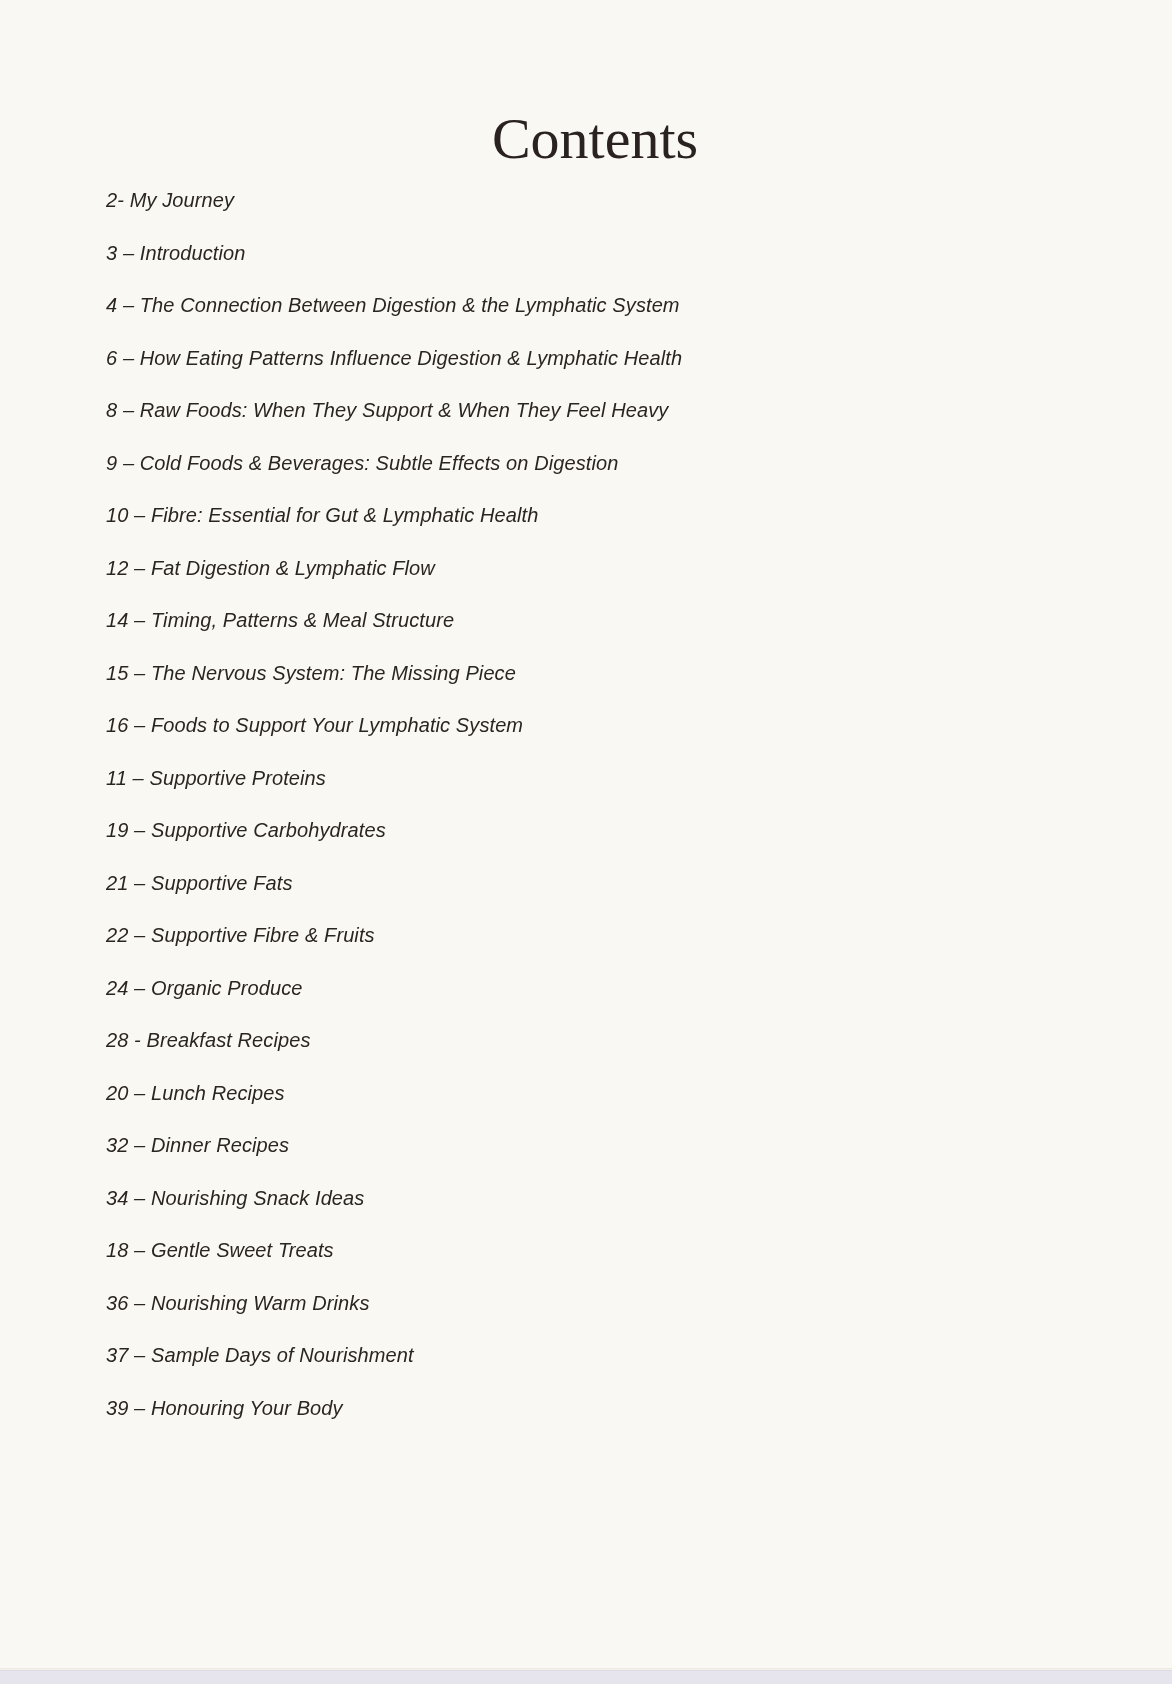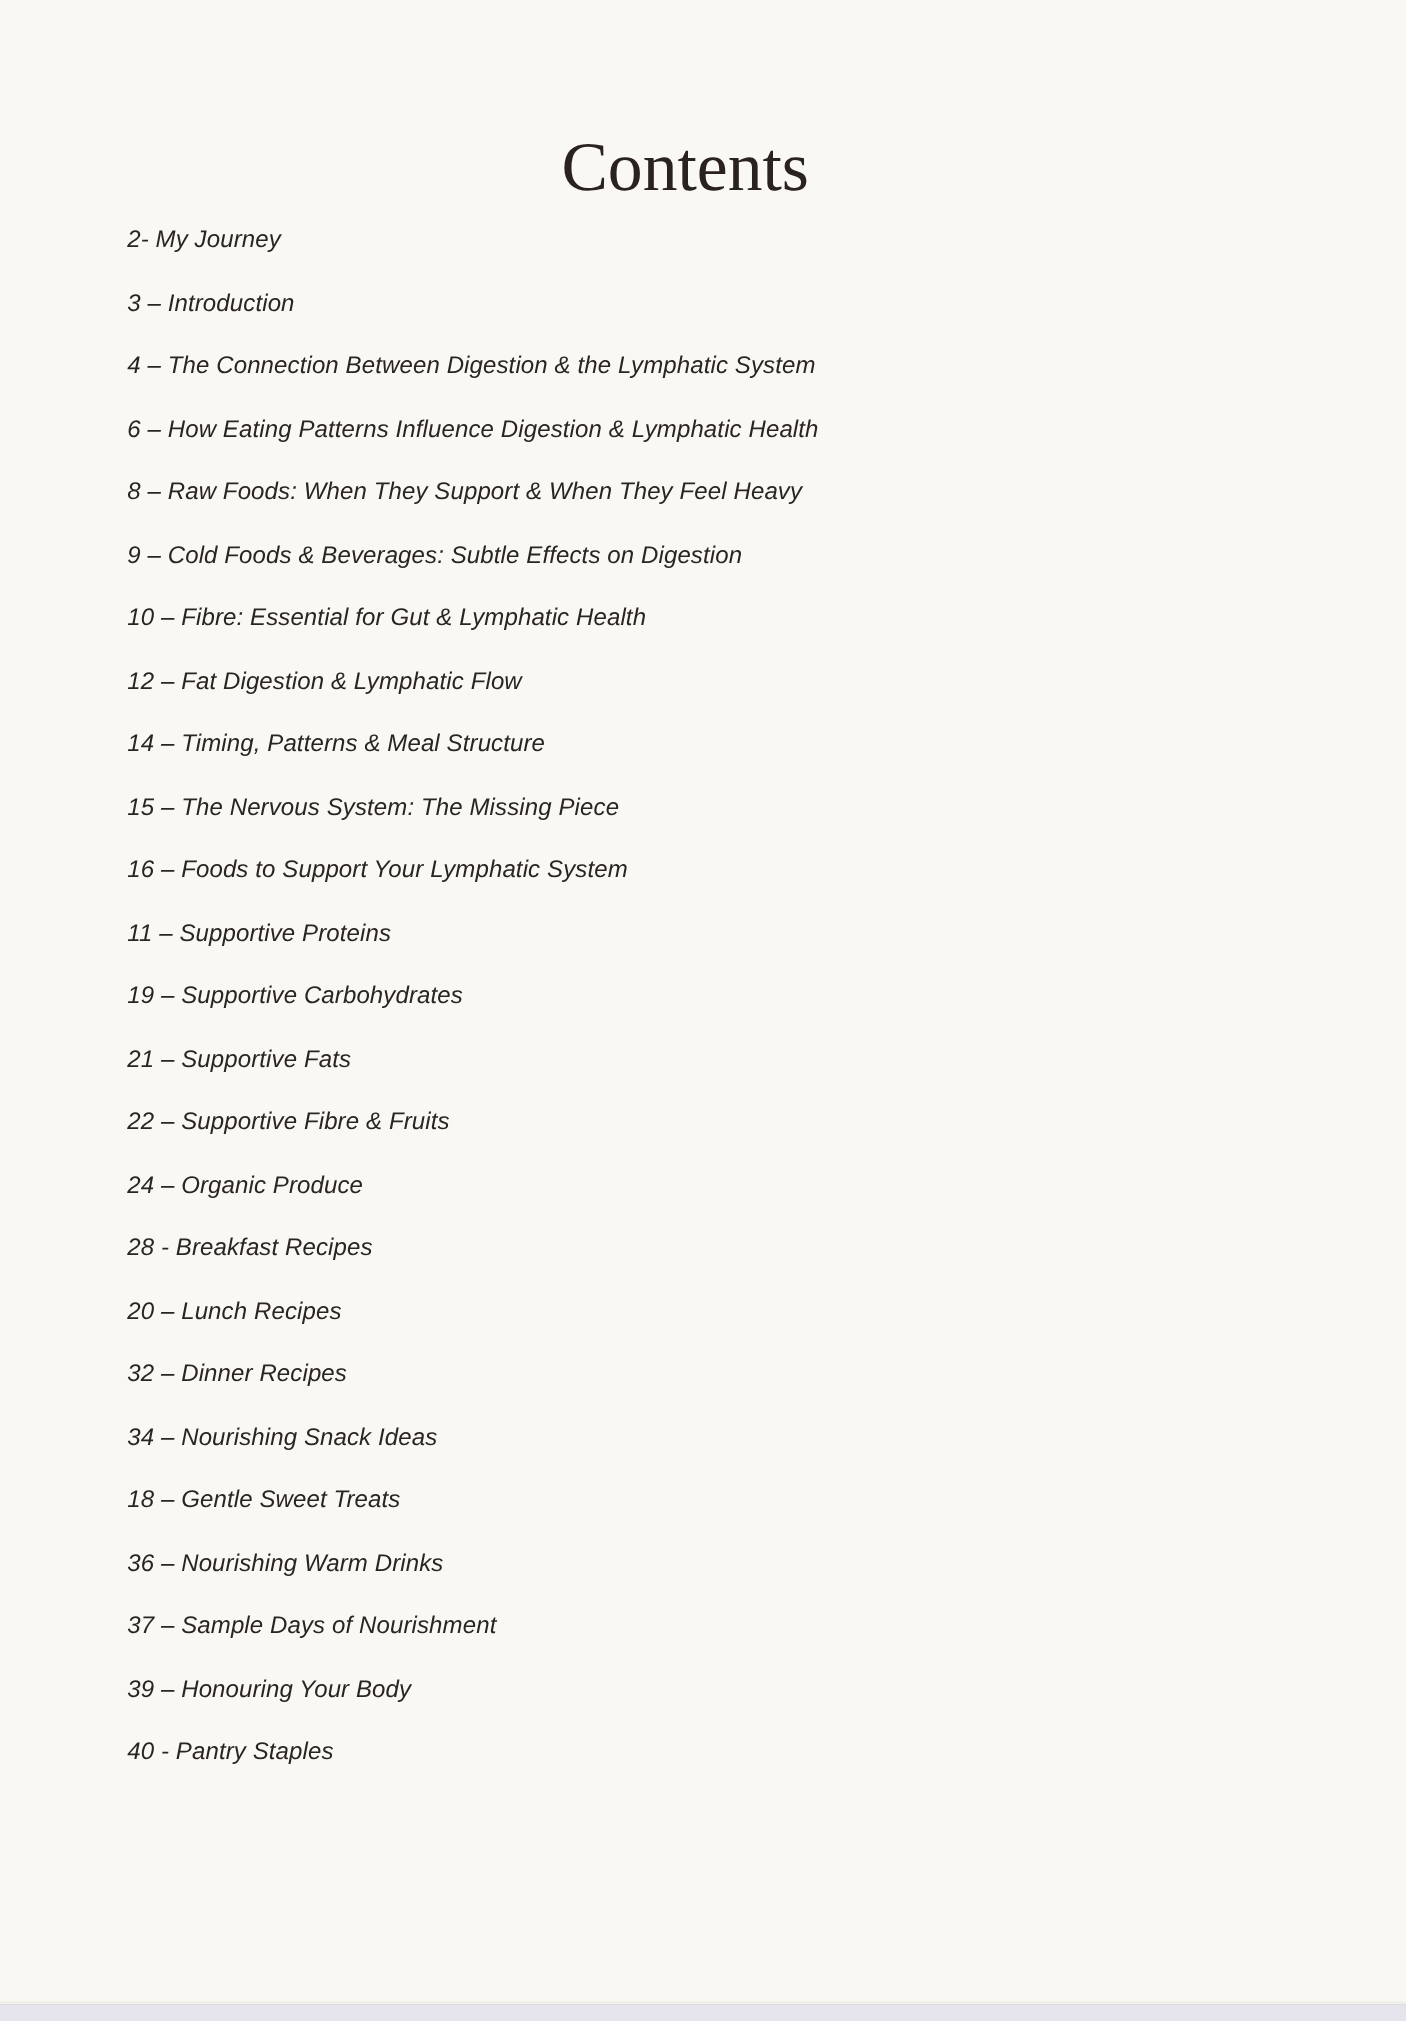--- a/index.html
+++ b/index.html
@@ -29,20 +29,21 @@
       width: 1142px;
       top: 104px;
       height: 70px;
       text-align: center;
       font-family: "Liberation Serif", serif;
       font-size: 58px;
       line-height: 70px;
       color: #2a2220;
       margin: 0;
       font-weight: normal;
+      padding-left: 24px;
     }
     .toc {
       position: absolute;
       left: 106px;
       top: 174px;
       margin: 0;
       padding: 0;
       list-style: none;
     }
     .toc li {
@@ -79,16 +80,15 @@
     <li>22 – Supportive Fibre &amp; Fruits</li>
     <li>24 – Organic Produce</li>
     <li>28 - Breakfast Recipes</li>
     <li>20 – Lunch Recipes</li>
     <li>32 – Dinner Recipes</li>
     <li>34 – Nourishing Snack Ideas</li>
     <li>18 – Gentle Sweet Treats</li>
     <li>36 – Nourishing Warm Drinks</li>
     <li>37 – Sample Days of Nourishment</li>
     <li>39 – Honouring Your Body</li>
-    <li>40 - Pantry Staples</li>
   </ul>
 </div>
 <div style="position:absolute;left:0;top:1671px;width:1172px;height:13px;background:#e6e4ec;"></div>
 
 </body></html>

